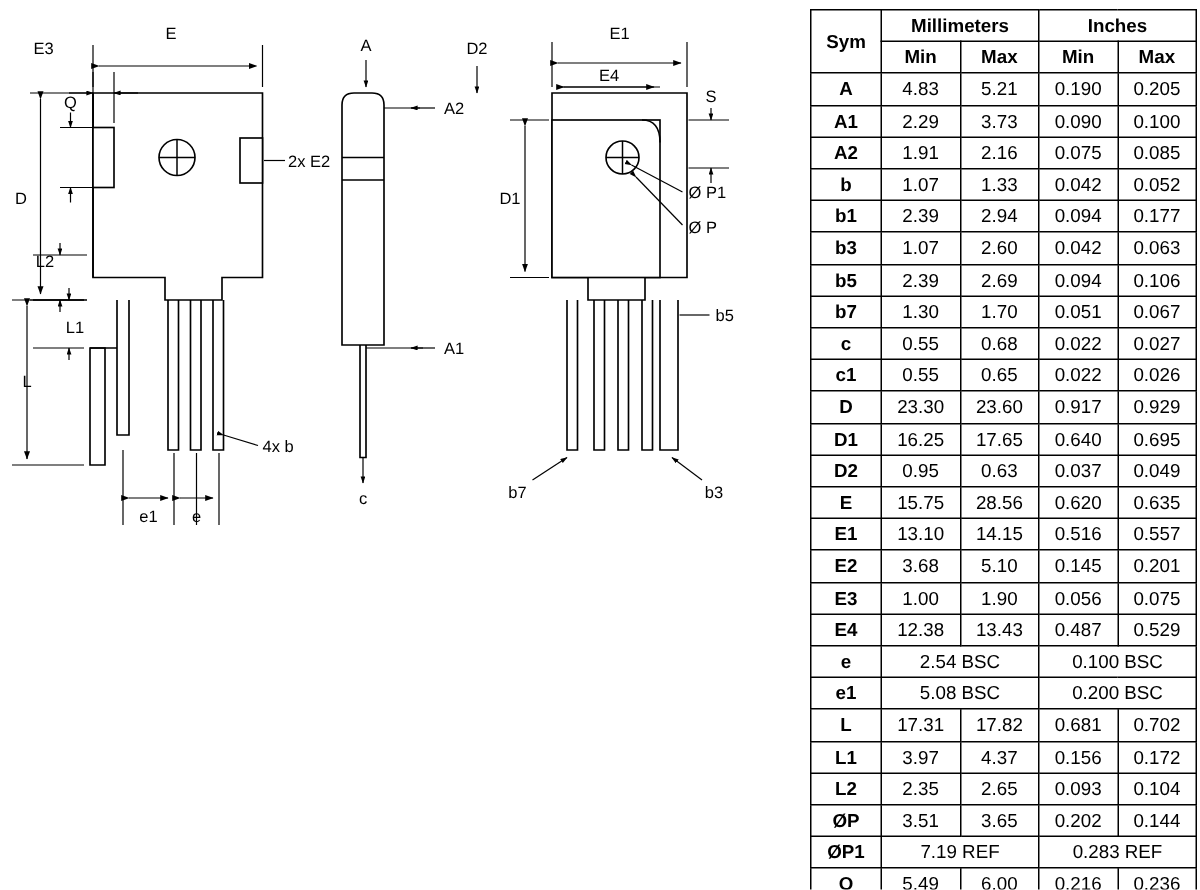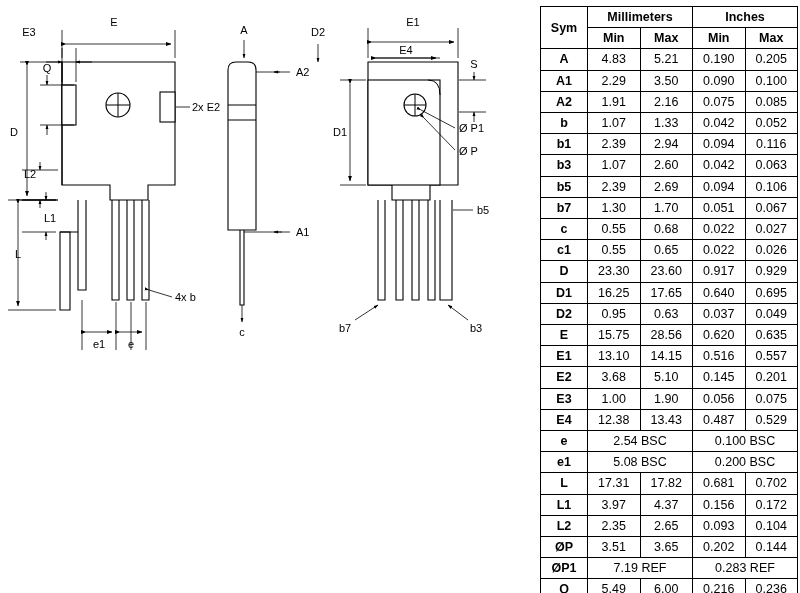--- a/index.html
+++ b/index.html
@@ -283,21 +283,21 @@
           <tr>
             <td class="sym">A</td>
             <td class="num">4.83</td>
             <td class="num">5.21</td>
             <td class="num">0.190</td>
             <td class="num">0.205</td>
           </tr>
           <tr>
             <td class="sym">A1</td>
             <td class="num">2.29</td>
-            <td class="num">3.50</td>
+            <td class="num">3.73</td>
             <td class="num">0.090</td>
             <td class="num">0.100</td>
           </tr>
           <tr>
             <td class="sym">A2</td>
             <td class="num">1.91</td>
             <td class="num">2.16</td>
             <td class="num">0.075</td>
             <td class="num">0.085</td>
           </tr>
@@ -306,21 +306,21 @@
             <td class="num">1.07</td>
             <td class="num">1.33</td>
             <td class="num">0.042</td>
             <td class="num">0.052</td>
           </tr>
           <tr>
             <td class="sym">b1</td>
             <td class="num">2.39</td>
             <td class="num">2.94</td>
             <td class="num">0.094</td>
-            <td class="num">0.116</td>
+            <td class="num">0.177</td>
           </tr>
           <tr>
             <td class="sym">b3</td>
             <td class="num">1.07</td>
             <td class="num">2.60</td>
             <td class="num">0.042</td>
             <td class="num">0.063</td>
           </tr>
           <tr>
             <td class="sym">b5</td>

